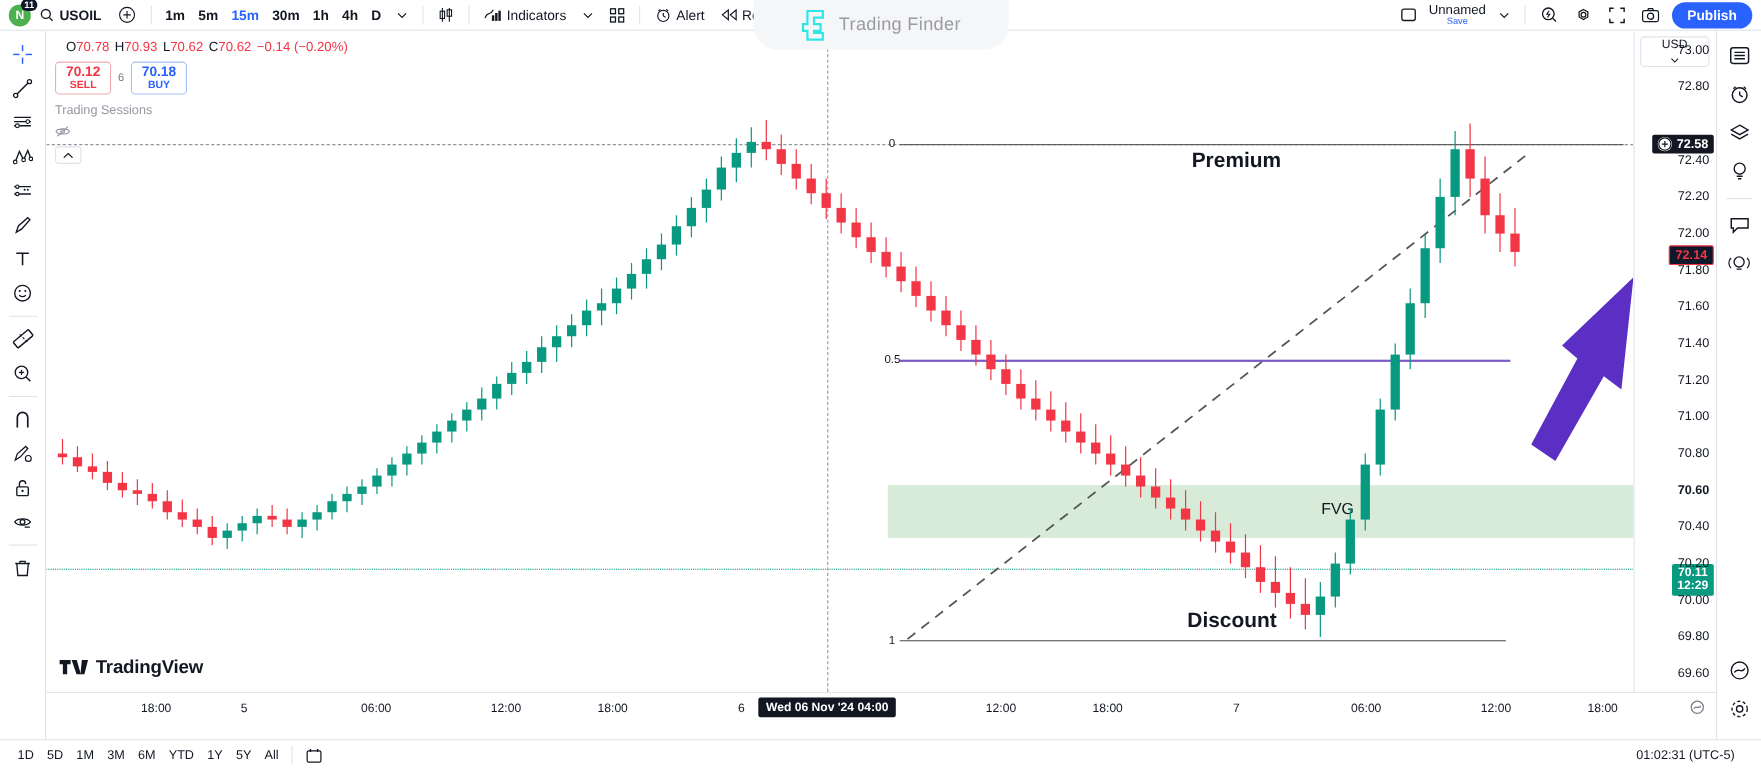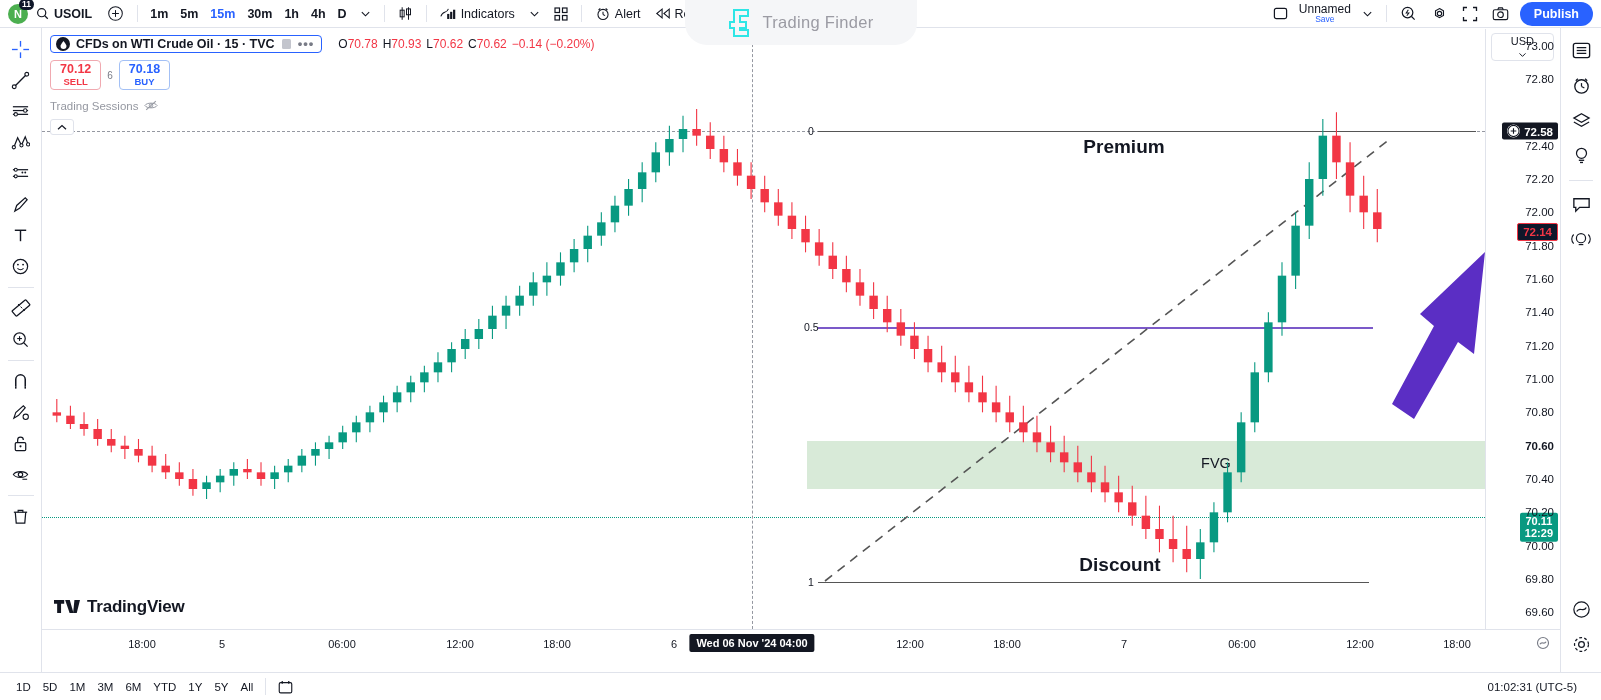--- a/index.html
+++ b/index.html
@@ -94,21 +94,21 @@
 
   .orderrow { display:flex; align-items:center; gap:6px; margin-top:7px; }
   .obtn { border-radius:4px; padding:2px 9px; text-align:center; cursor:pointer;
           line-height:1.1; background:#fff; }
   .obtn .p { font-size:12.5px; font-weight:700; }
   .obtn .t { font-size:9.5px; font-weight:700; }
   .obtn.sell { border:1px solid #f0a9b0; } .obtn.sell .p,.obtn.sell .t { color:#f23645; }
   .obtn.buy  { border:1px solid #a3c0f5; } .obtn.buy .p,.obtn.buy .t  { color:#2962ff; }
   .qty { font-size:10px; color:#787b86; }
 
-  .sessrow { display:flex; align-items:center; gap:6px; margin-top:9px; }
+  .sessrow { display:flex; align-items:flex-start; gap:6px; margin-top:9px;flex-direction:column; }
   .sesslbl { font-size:11.5px; color:#9598a1; cursor:pointer; }
   .collapse { margin-top:7px; width:24px; height:16px; border:1px solid #e0e3eb;
               border-radius:3px; display:flex; align-items:center; justify-content:center;
               cursor:pointer; background:#fff; }
 
   
   .watermark { position:absolute; left:50%; transform:translateX(-50%); top:0;
                width:232px; height:45px; background:#f5f6f8; border-radius:0 0 22px 22px;
                display:flex; align-items:center; justify-content:center; gap:9px; z-index:45; }
   .wm-txt { font-size:16.5px; color:#9b9ba3; letter-spacing:.3px; }
@@ -725,34 +725,20 @@
           <polygon points="0,1 11,1 11,5 7.6,5 7.6,15 3.4,15 3.4,5 0,5" fill="#131722"></polygon>
           <polygon points="12,1 17,1 21,15 16.8,15" fill="#131722"></polygon>
           <polygon points="22,1 28,1 24.5,15 20.6,15" fill="#131722"></polygon>
         </svg>
         <span>TradingView</span>
       </div>
     </div>
 
     <div class="legend">
       <div class="legrow">
-        <div class="legtitle">
-          <span class="oilicon">
-            <svg width="9" height="9" viewBox="0 0 10 10">
-                <path d="M5,1 C7.3,4 8.3,5.4 8.3,6.6 A3.3,3.3 0 0 1 1.7,6.6 C1.7,5.4 2.7,4 5,1 Z" fill="#fff"></path>
-              </svg>
-          </span>
-          <span class="nm">CFDs on WTI Crude Oil · 15 · TVC</span>
-          <span>
-            <svg width="11" height="12" viewBox="0 0 11 12">
-                <rect x="1" y="1" width="9" height="10" rx="1.5" fill="#c3c5cd"></rect>
-              </svg>
-          </span>
-          <span class="dots">•••</span>
-        </div>
         <div class="ohlc">
           <span><span class="lbl">O</span><span class="v">70.78</span></span>
           <span><span class="lbl">H</span><span class="v">70.93</span></span>
           <span><span class="lbl">L</span><span class="v">70.62</span></span>
           <span><span class="lbl">C</span><span class="v">70.62</span></span>
           <span class="v">−0.14 (−0.20%)</span>
         </div>
       </div>
 
       <div class="orderrow">

